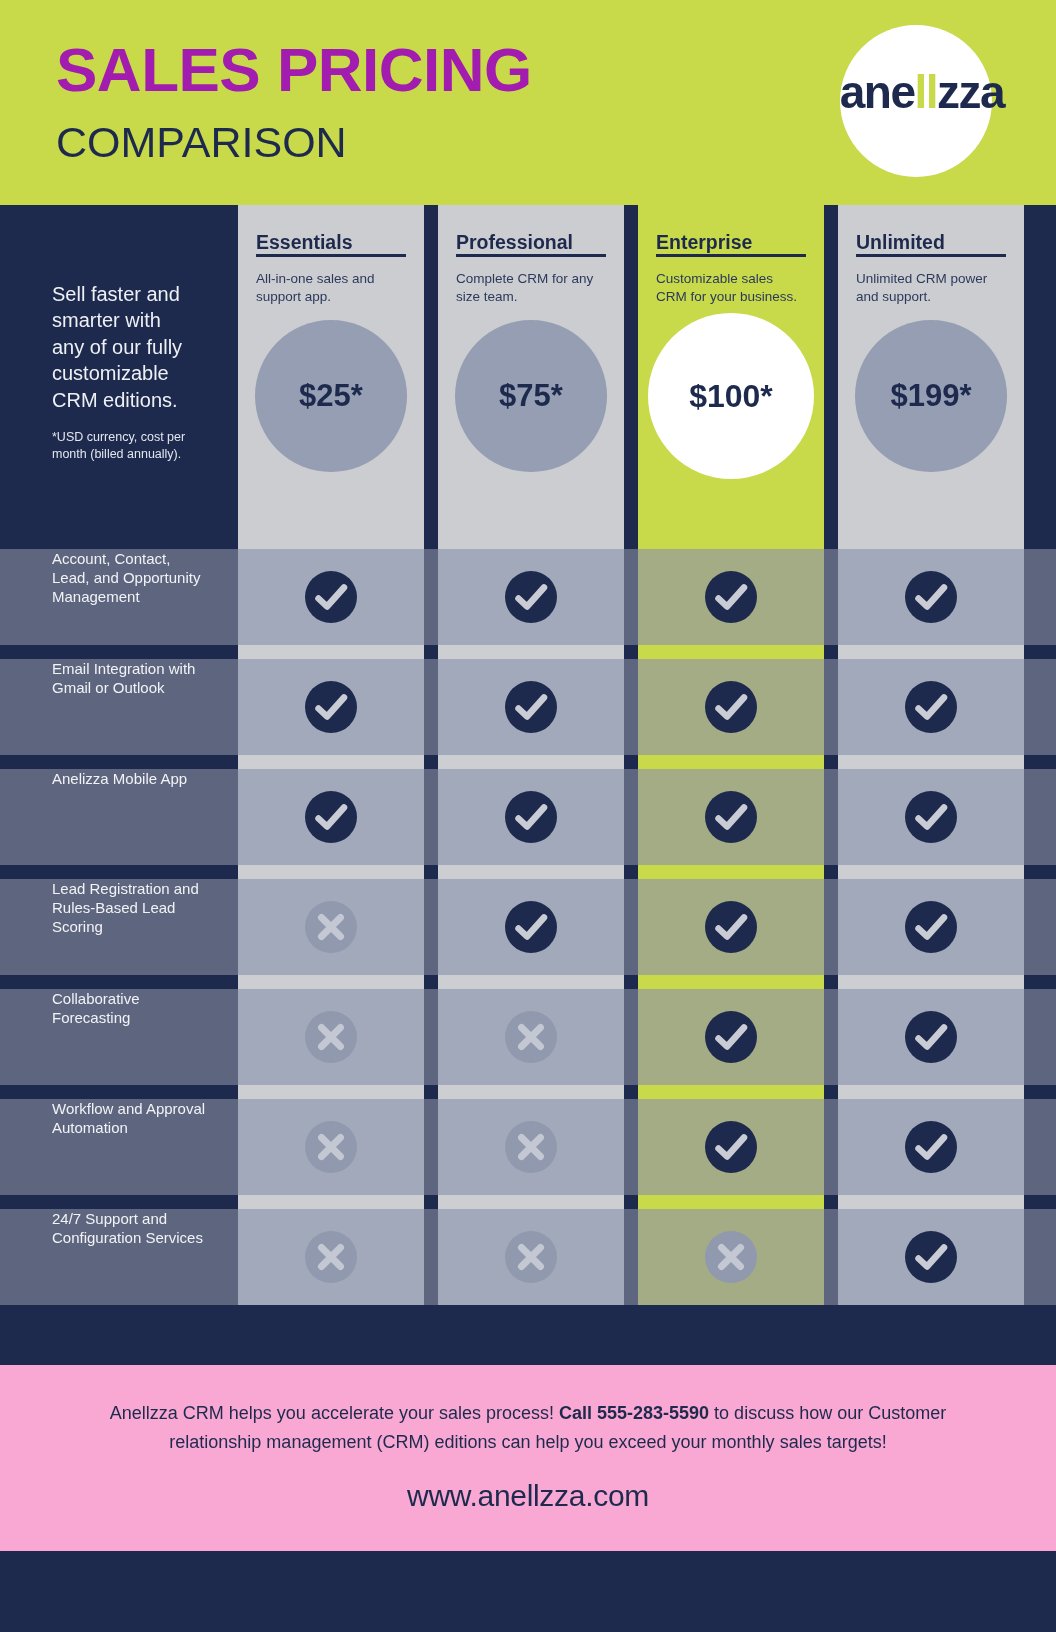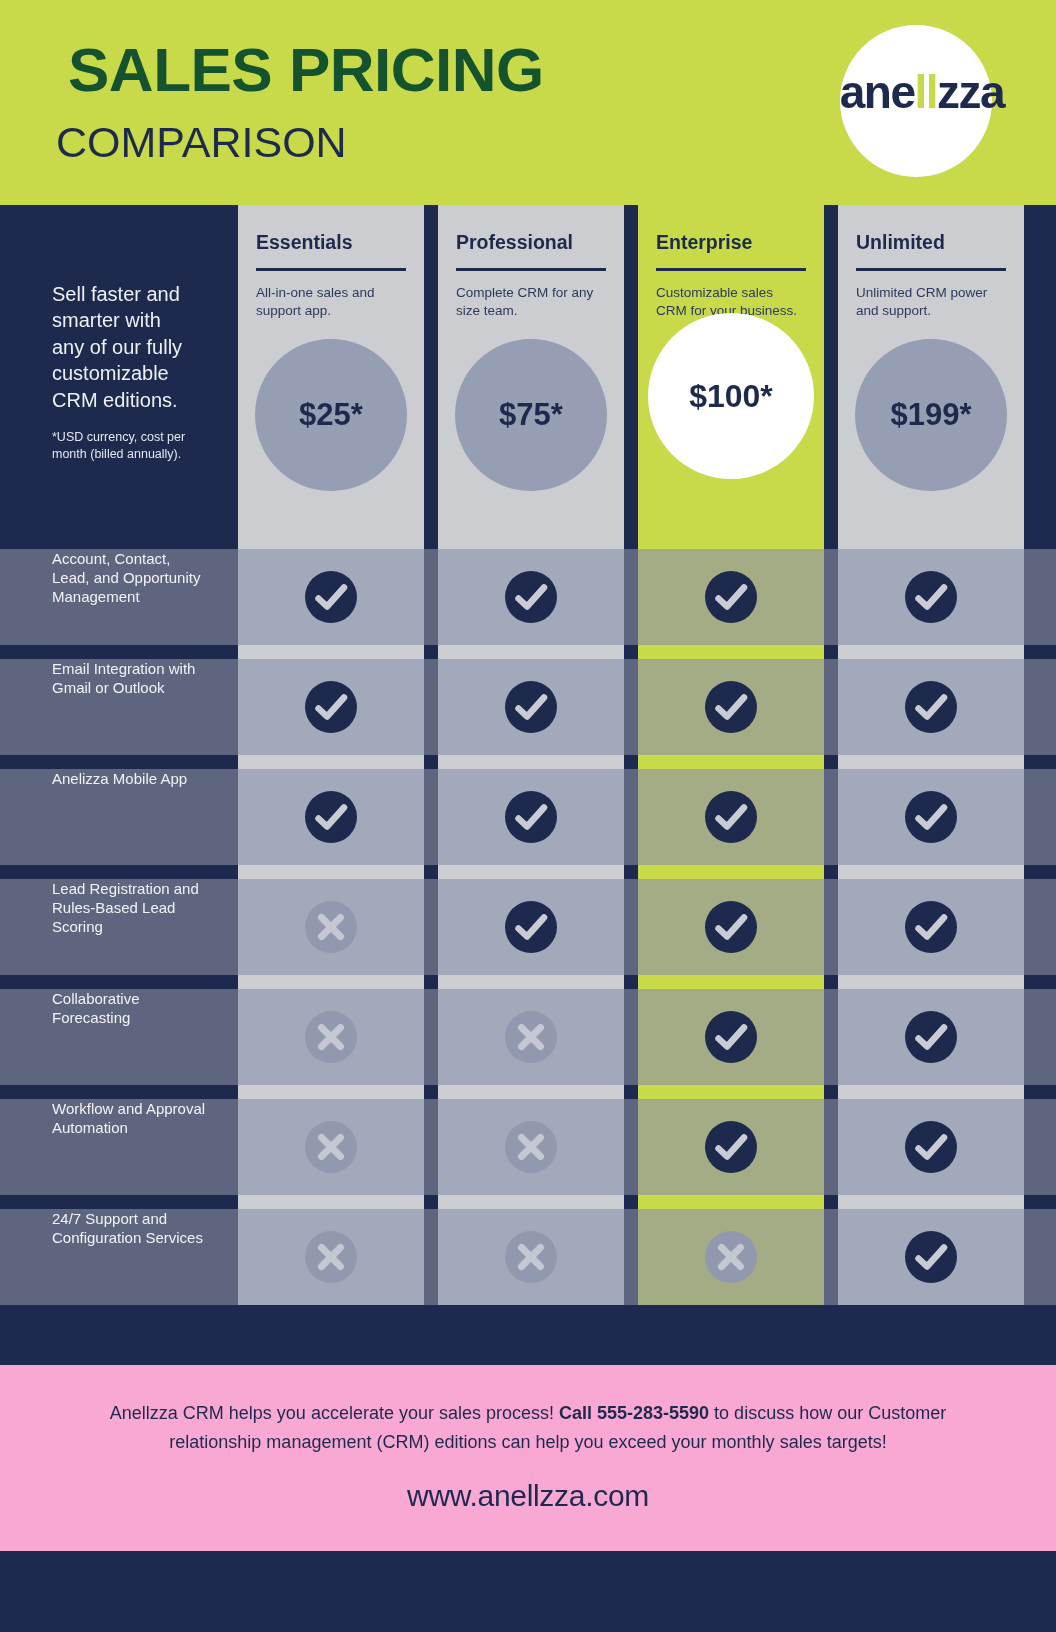--- a/index.html
+++ b/index.html
@@ -16,24 +16,23 @@
   
   .header {
     position: relative;
     height: 205px;
     background: #c8d94a;
     padding: 38px 0 0 56px;
   }
   .title-main {
     font-size: 62px;
     font-weight: bold;
-    color: #14532d;
+    color: #a21caf;
     letter-spacing: -0.5px;
     line-height: 1.02;
-    margin-left: 12px;
   }
   .title-sub {
     font-size: 43px;
     font-weight: normal;
     color: #1d2a4d;
     letter-spacing: 0px;
     line-height: 1.15;
     margin-top: 17px;
   }
   .logo-wrap {
@@ -100,34 +99,34 @@
   .plan-card {
     background: #cccdd0;
     padding: 26px 18px 0 18px;
     position: relative;
   }
   .plan-card.featured { background: #c8d94a; }
   .plan-name {
     font-size: 19.5px;
     font-weight: bold;
     color: #1d2a4d;
-    padding-bottom: 14px;
+    padding-bottom: 0;
     border-bottom: 3px solid #1d2a4d;
   }
   .plan-desc {
     margin-top: 13px;
     font-size: 13.5px;
     line-height: 1.34;
     color: #2b3a5c;
   }
   .price-bubble {
     position: absolute;
     left: 50%;
     transform: translateX(-50%);
-    top: 134px;
+    top: 115px;
     width: 152px; height: 152px;
     border-radius: 50%;
     background: #959eb2;
     display: flex;
     align-items: center;
     justify-content: center;
     font-size: 31px;
     font-weight: bold;
     color: #1d2a4d;
   }

